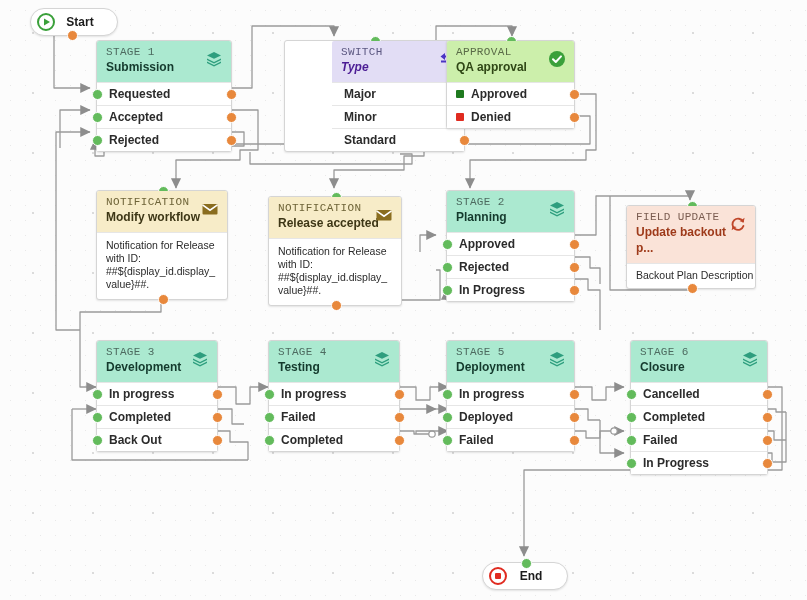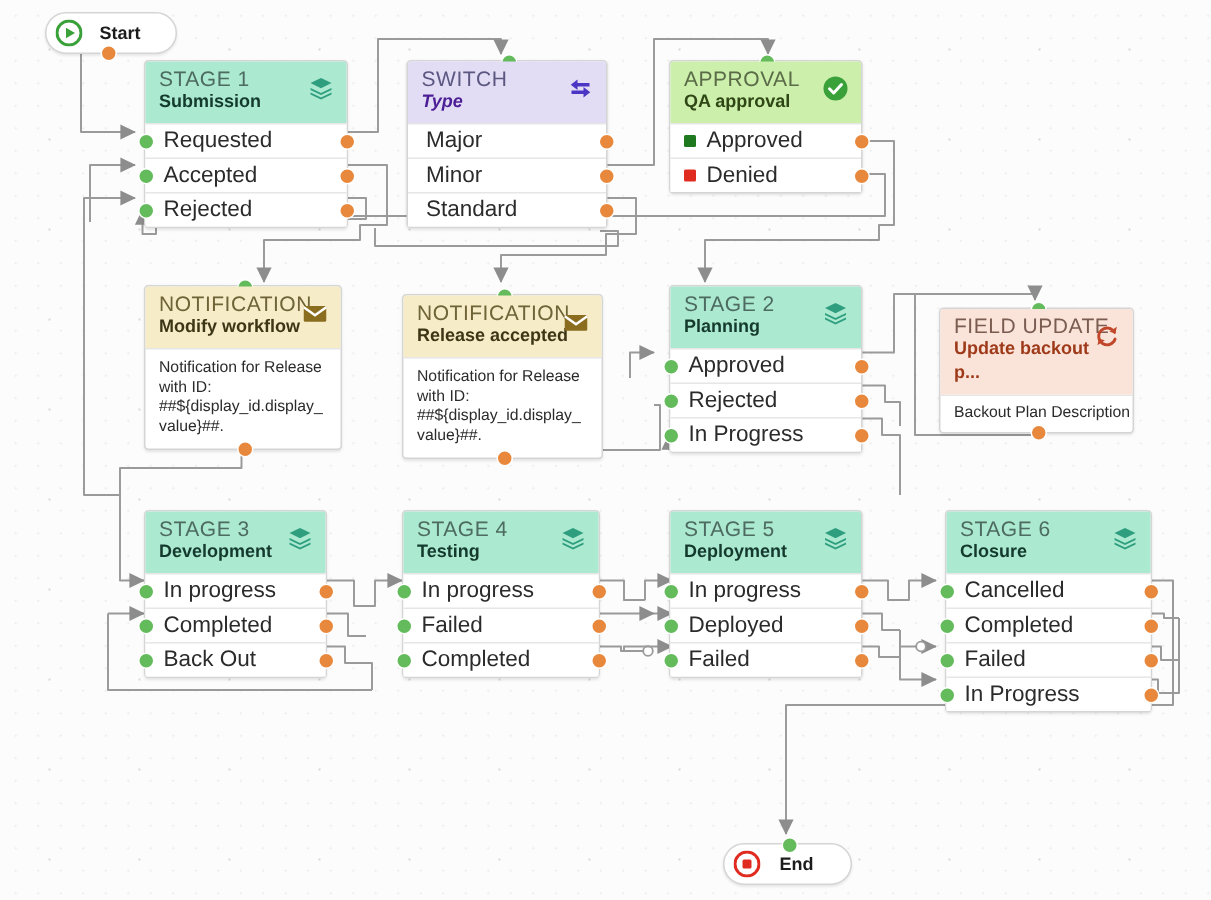--- a/index.html
+++ b/index.html
@@ -16,42 +16,42 @@
       radial-gradient(circle, #d9d9d9 0.7px, transparent 0.8px),
       radial-gradient(circle, #e8e8e8 0.6px, transparent 0.7px);
     background-size:60px 60px, 15px 15px;
     background-position:3px 3px, 3px 3px;
   }
   #wires{position:absolute;left:0;top:0;width:807px;height:600px;pointer-events:none;}
 
   .node{position:absolute;background:#fff;border:1px solid #d5d5d5;border-radius:3px;
         box-shadow:0 1px 2px rgba(0,0,0,.10);}
   .hdr{padding:6px 9px 7px 9px;border-radius:2px 2px 0 0;position:relative;}
-  .hdr .kind{font-size:14px;letter-spacing:.35px;color:#5c5c5c;line-height:11px;}
+  .hdr .kind{font-size:11px;letter-spacing:.35px;color:#5c5c5c;line-height:11px;font-family:Liberation Mono, monospace;}
   .hdr .ttl{font-size:12px;font-weight:bold;line-height:16px;margin-top:1px;}
   .hdr .gi{position:absolute;right:8px;top:9px;width:18px;height:18px;}
 
   .hdr-stage{background:#abe9d0;}
   .hdr-stage .kind{color:#4d6b60;}
   .hdr-stage .ttl{color:#143a2d;}
   .hdr-switch{background:#e2ddf5;}
   .hdr-switch .kind{color:#5b5780;}
   .hdr-switch .ttl{color:#4c1d95;font-style:italic;}
   .hdr-approval{background:#ccefab;}
   .hdr-approval .kind{color:#5a6b47;}
   .hdr-approval .ttl{color:#2f4715;}
   .hdr-notif{background:#f7ecc8;}
   .hdr-notif .kind{color:#6e6438;}
   .hdr-notif .ttl{color:#3d3616;}
   .hdr-field{background:#fae3d8;}
   .hdr-field .kind{color:#7a5c50;}
   .hdr-field .ttl{color:#9e3a1a;}
 
   .row{position:relative;height:22px;line-height:22px;padding:0 12px 0 12px;
-       font-size:15px;color:#2b2b2b;border-top:1px solid #e6e6e6;background:#fff;}
+       font-size:12px;color:#2b2b2b;border-top:1px solid #e6e6e6;background:#fff;font-weight:bold;}
   .row:first-child{border-top:none;}
   .row.sq{padding-left:24px;}
   .sqmark{position:absolute;left:9px;top:7px;width:8px;height:8px;border-radius:1px;}
 
   .body-text{font-size:10.5px;line-height:13px;color:#2b2b2b;padding:6px 9px 8px 9px;
              border-top:1px solid #e6e6e6;word-break:break-word;}
   .field-row{font-size:10.5px;line-height:15px;color:#2b2b2b;padding:4px 9px 5px 9px;
              border-top:1px solid #e6e6e6;white-space:nowrap;overflow:hidden;}
 
   .port{position:absolute;width:9px;height:9px;border-radius:50%;border:1.5px solid #fff;}
@@ -175,21 +175,21 @@
             <path d="M2,8.6 L9,12 L16,8.6 L16,10 L9,13.4 L2,10 Z" fill="#2e9e7e"></path>
             <path d="M2,11.6 L9,15 L16,11.6 L16,13 L9,16.4 L2,13 Z" fill="#2e9e7e"></path>
           </svg>
       </span>
     </div>
     <div class="row"><span class="port pin" style="top:6px;"></span><span>Requested</span><span class="port pout" style="top:6px;"></span></div>
     <div class="row"><span class="port pin" style="top:6px;"></span><span>Accepted</span><span class="port pout" style="top:6px;"></span></div>
     <div class="row"><span class="port pin" style="top:6px;"></span><span>Rejected</span><span class="port pout" style="top:6px;"></span></div>
   </div>
 
-  <div class="node" style="left:271px;top:40px;width:132px;">
+  <div class="node" style="left:284px;top:40px;width:132px;padding-left:47px;">
     <span class="port ptop"></span>
     <div class="hdr hdr-switch">
       <div class="kind">SWITCH</div>
       <div class="ttl">Type</div>
       <span class="gi">
         <svg width="18" height="18" viewBox="0 0 18 18">
             <path d="M7,3 L2.5,6.5 L7,10 L7,7.6 L15,7.6 L15,5.4 L7,5.4 Z" fill="#4b35c4"></path>
             <path d="M11,8 L15.5,11.5 L11,15 L11,12.6 L3,12.6 L3,10.4 L11,10.4 Z" fill="#4b35c4"></path>
           </svg>
       </span>

